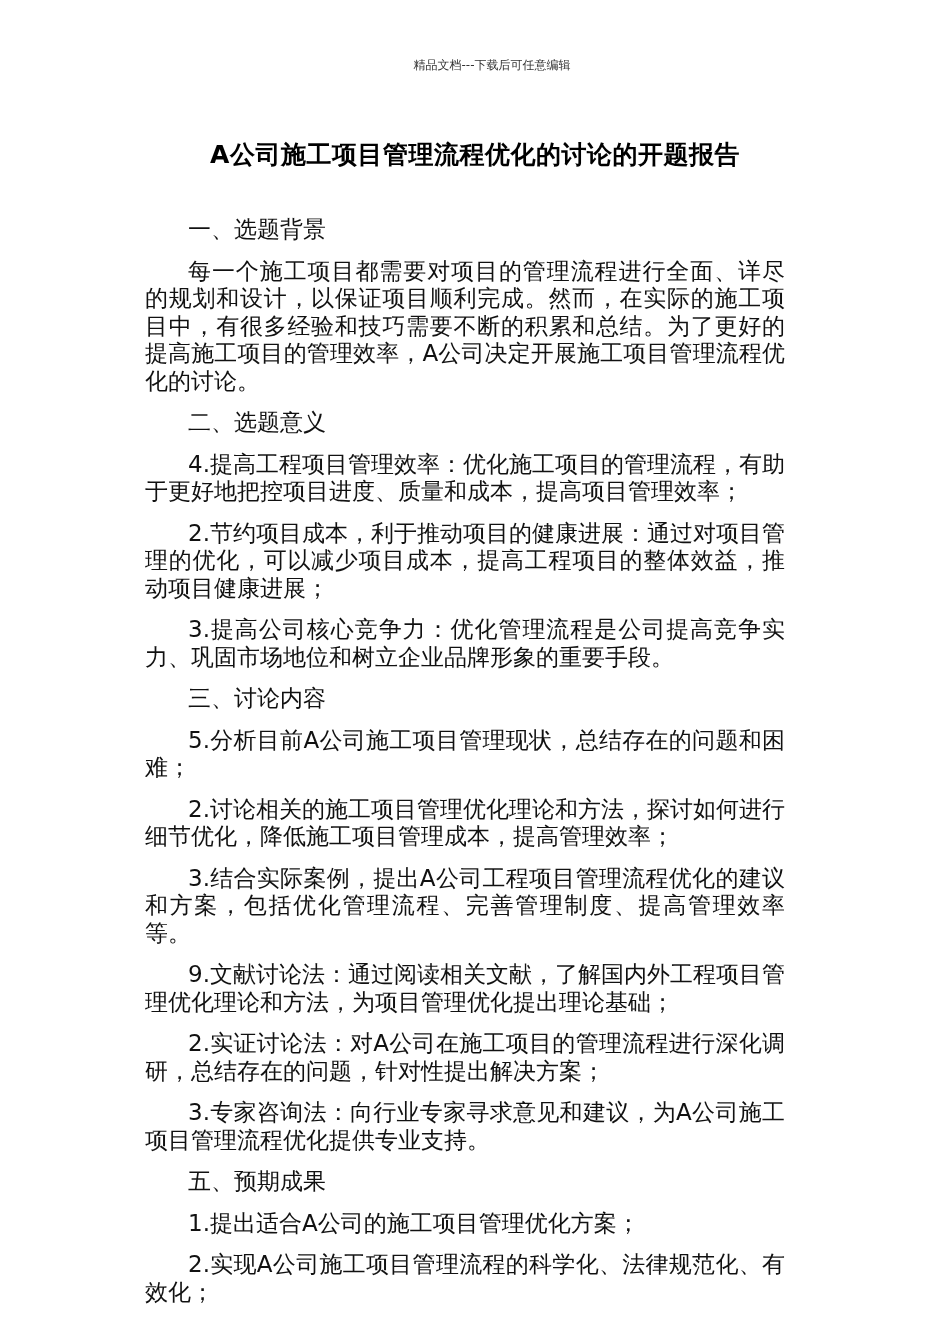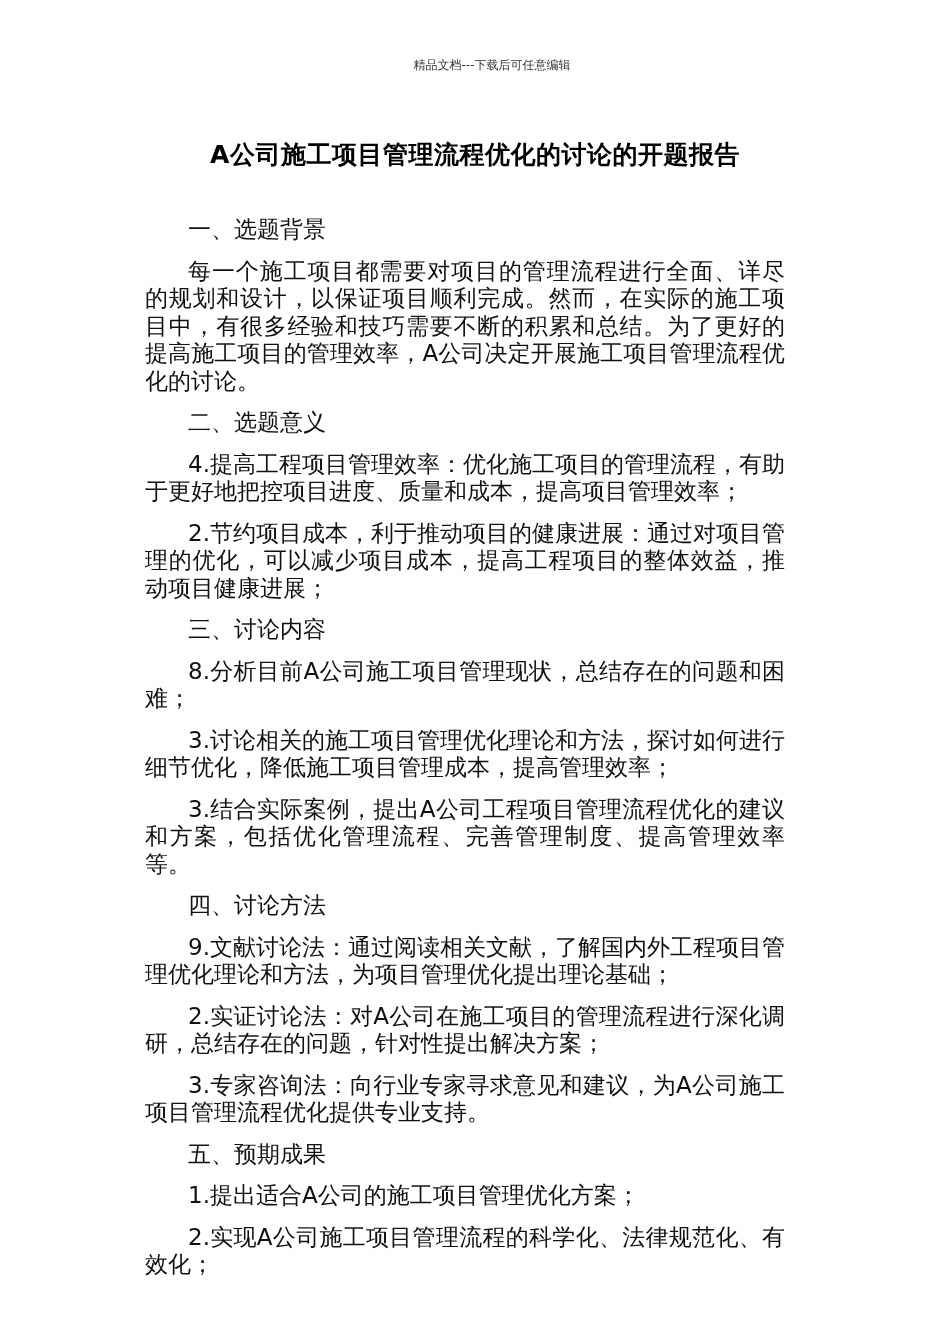--- a/index.html
+++ b/index.html
@@ -23,31 +23,31 @@
 <div class="content">
   <div>
     <div class="heading">一、选题背景</div>
     <p class="para">每一个施工项目都需要对项目的管理流程进行全面、详尽的规划和设计，以保证项目顺利完成。然而，在实际的施工项目中，有很多经验和技巧需要不断的积累和总结。为了更好的提高施工项目的管理效率，A公司决定开展施工项目管理流程优化的讨论。</p>
   </div>
 
   <div>
     <div class="heading">二、选题意义</div>
     <p class="para">4.提高工程项目管理效率：优化施工项目的管理流程，有助于更好地把控项目进度、质量和成本，提高项目管理效率；</p>
     <p class="para">2.节约项目成本，利于推动项目的健康进展：通过对项目管理的优化，可以减少项目成本，提高工程项目的整体效益，推动项目健康进展；</p>
+    <p class="para">3.提高公司核心竞争力：优化管理流程是公司提高竞争实力、巩固市场地位和树立企业品牌形象的重要手段。</p>
   </div>
 
   <div>
     <div class="heading">三、讨论内容</div>
-    <p class="para">8.分析目前A公司施工项目管理现状，总结存在的问题和困难；</p>
-    <p class="para">3.讨论相关的施工项目管理优化理论和方法，探讨如何进行细节优化，降低施工项目管理成本，提高管理效率；</p>
+    <p class="para">5.分析目前A公司施工项目管理现状，总结存在的问题和困难；</p>
+    <p class="para">2.讨论相关的施工项目管理优化理论和方法，探讨如何进行细节优化，降低施工项目管理成本，提高管理效率；</p>
     <p class="para">3.结合实际案例，提出A公司工程项目管理流程优化的建议和方案，包括优化管理流程、完善管理制度、提高管理效率等。</p>
   </div>
 
   <div>
-    <div class="heading">四、讨论方法</div>
     <p class="para">9.文献讨论法：通过阅读相关文献，了解国内外工程项目管理优化理论和方法，为项目管理优化提出理论基础；</p>
     <p class="para">2.实证讨论法：对A公司在施工项目的管理流程进行深化调研，总结存在的问题，针对性提出解决方案；</p>
     <p class="para">3.专家咨询法：向行业专家寻求意见和建议，为A公司施工项目管理流程优化提供专业支持。</p>
   </div>
 
   <div>
     <div class="heading">五、预期成果</div>
     <p class="para">1.提出适合A公司的施工项目管理优化方案；</p>
     <p class="para">2.实现A公司施工项目管理流程的科学化、法律规范化、有效化；</p>
   </div>

